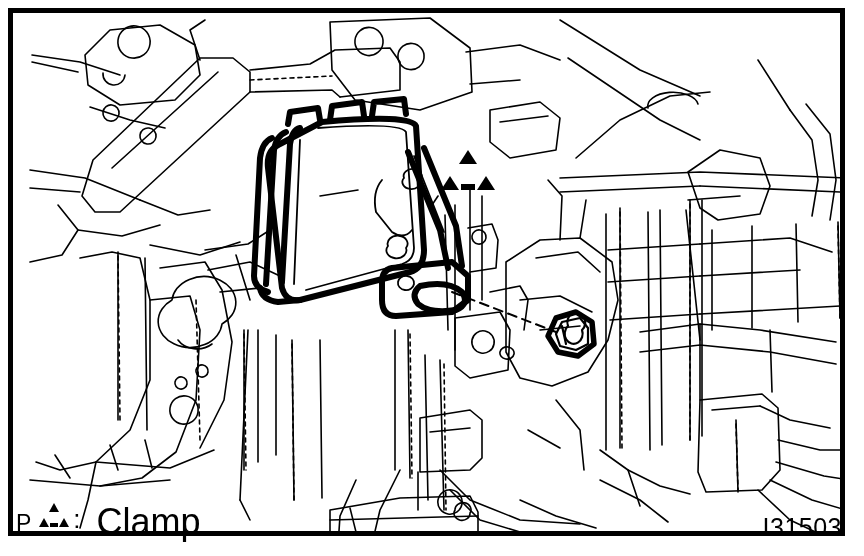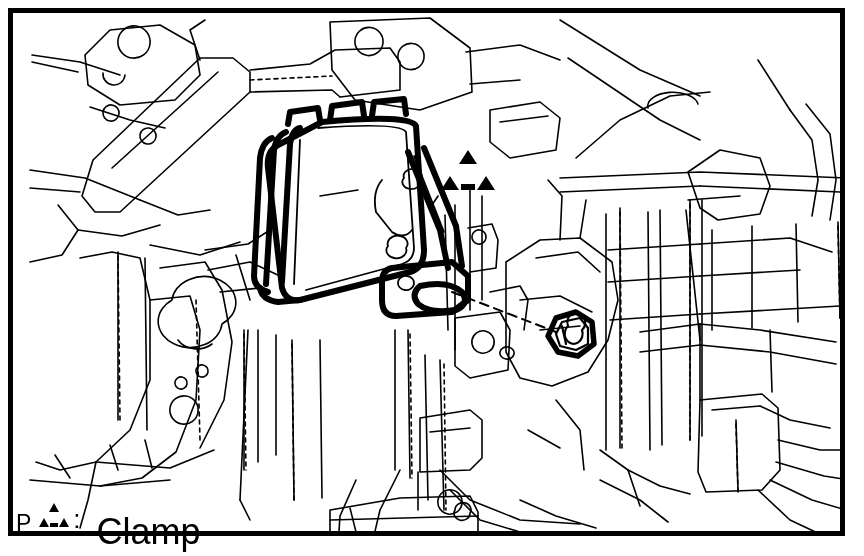--- a/index.html
+++ b/index.html
@@ -69,21 +69,21 @@
     position: relative;
     top: -4px;
   }
   #legend-label {
     font-size: 36px;
     line-height: 36px;
     letter-spacing: 0px;
     color: #000;
     font-family: "Liberation Sans", sans-serif;
     position: relative;
-    top: 14px;
+    top: 4px;
   }
   
   #figure-number {
     position: absolute;
     right: 22px;
     bottom: 16px;
     font-size: 25px;
     line-height: 25px;
     color: #000;
     font-family: "Liberation Sans", sans-serif;
@@ -357,14 +357,15 @@
         <path d="M17 2 L22 11 L12 11 Z"></path>
         <path d="M7 17 L12 26 L2 26 Z"></path>
         <path d="M27 17 L32 26 L22 26 Z"></path>
         <rect x="13" y="22" width="8" height="4"></rect>
       </g>
     </svg>
     <span id="legend-colon">:</span>
     <span id="legend-label">Clamp</span>
   </div>
 
+  <div id="figure-number">I31503</div>
 
 </div>
 
 </body></html>

